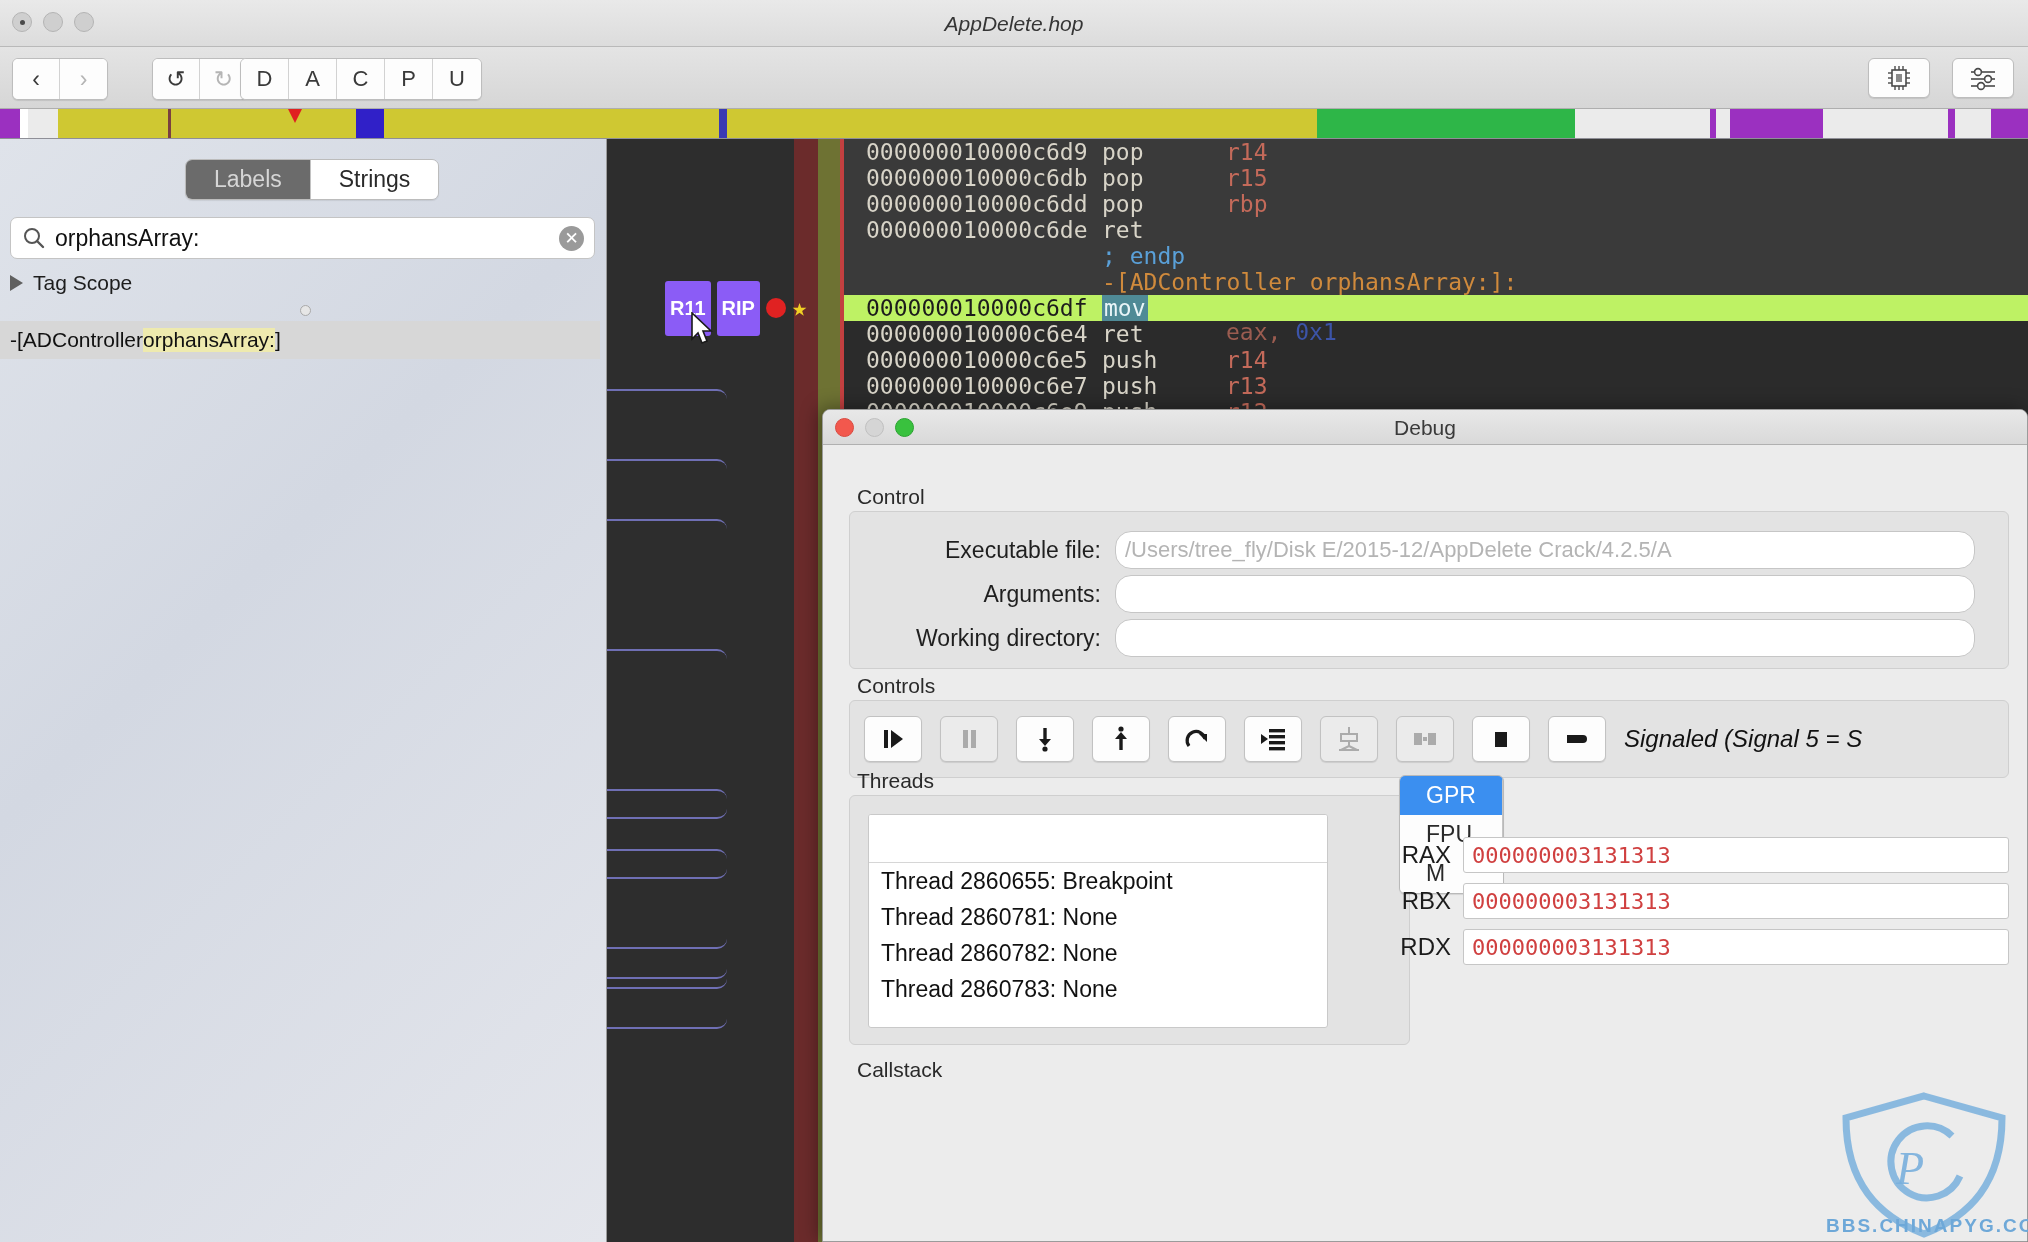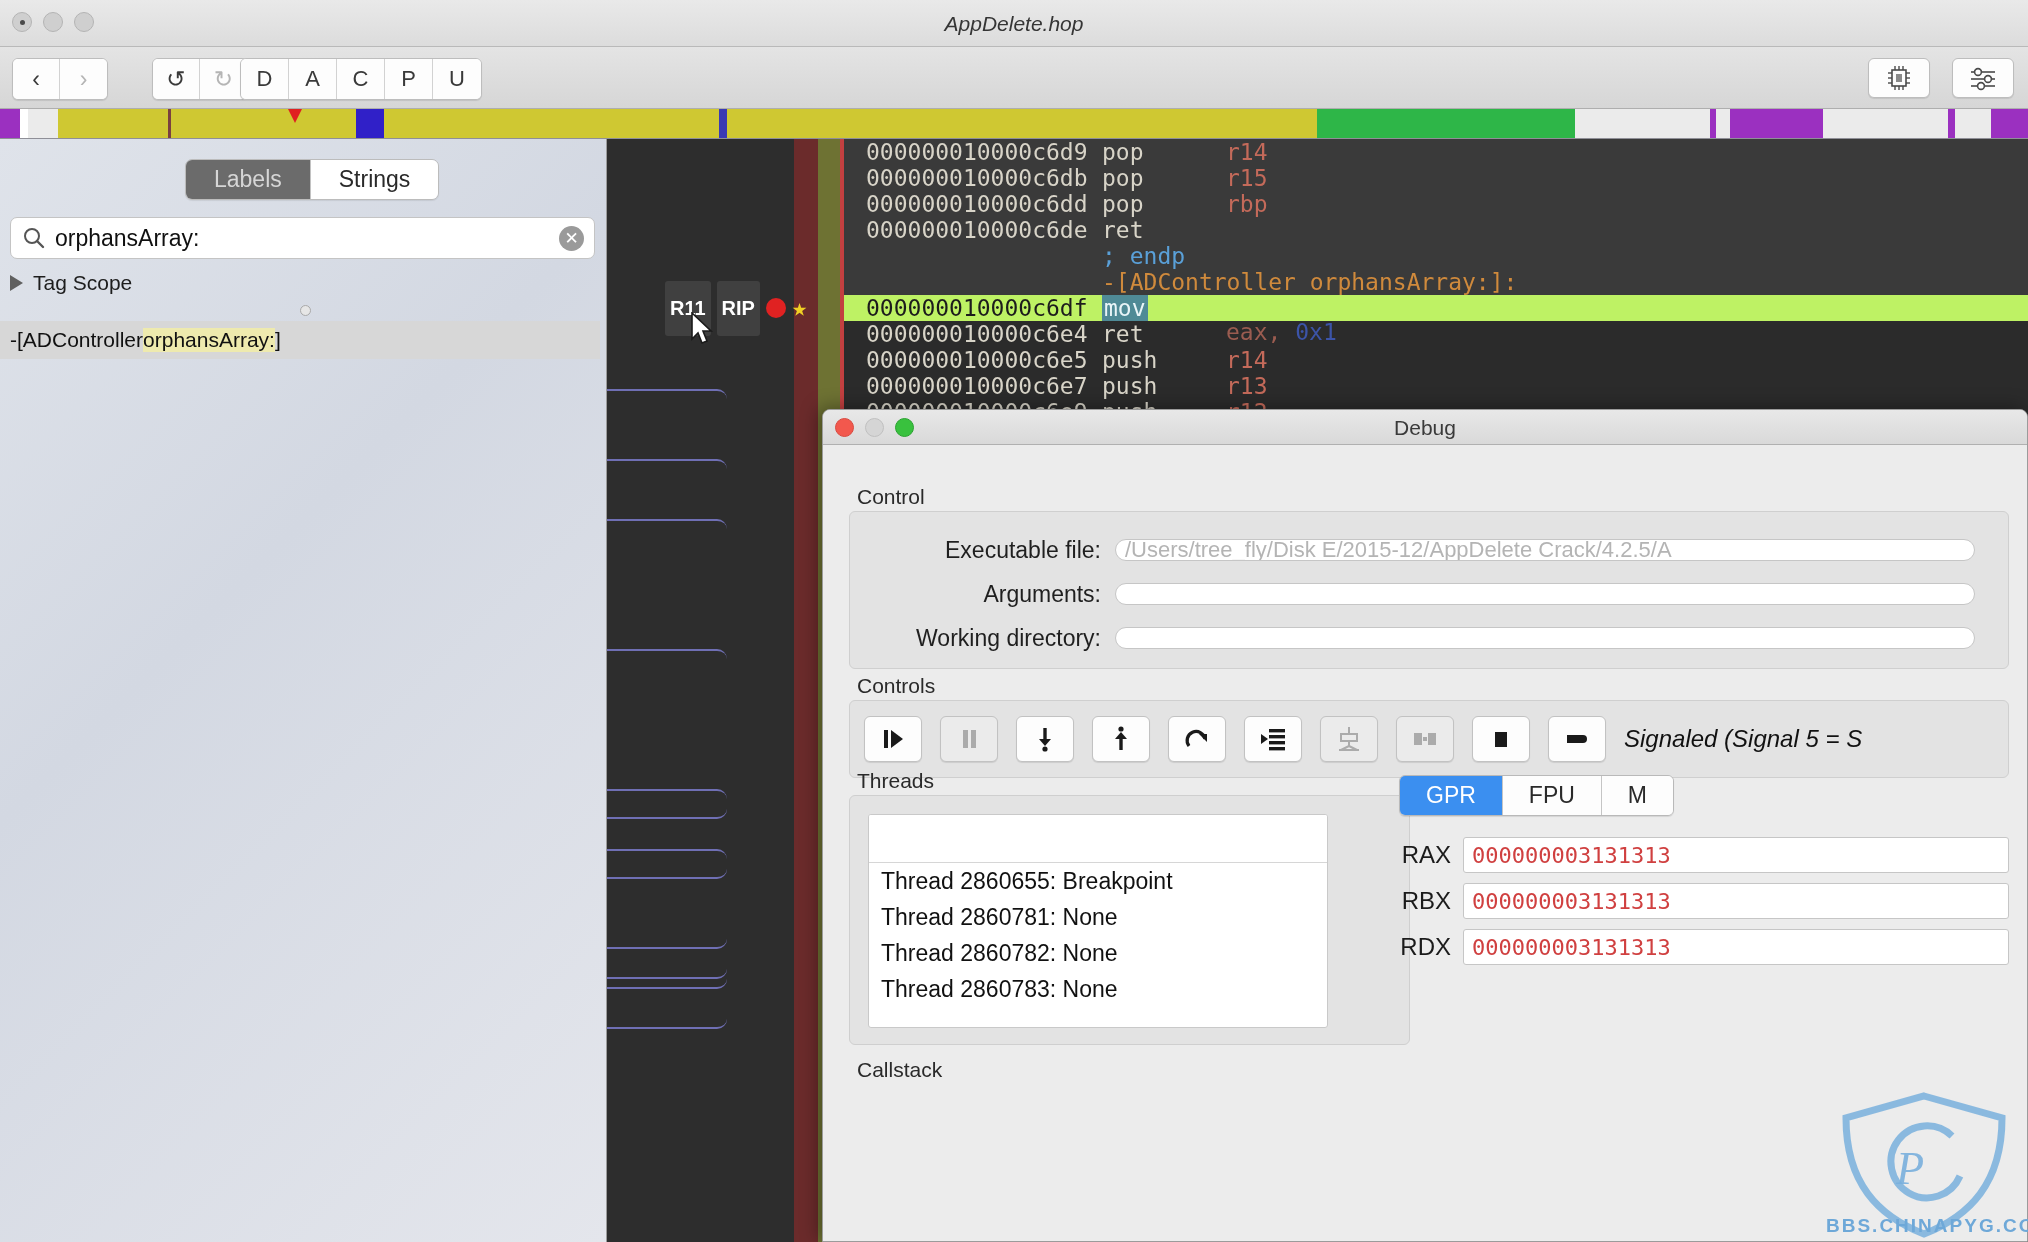--- a/index.html
+++ b/index.html
@@ -154,21 +154,21 @@
   .line.sel { background: #bef264; padding-left: 6px; }
   .line.sel .addr, .line.sel .mnem { color: #1c1c1c; }
   .line.sel .ops { color: #9b5c50; margin-top: 24px; }
   .line.sel .ops .num { color: #3c54a8; }
   .mnem.boxed { background: #4f8a96; color: #e8f4f7 !important; padding: 0 2px; }
 
   .pcrow-badges {
     position: absolute; left: 0; top: 0; height: 26px; display: flex;
     align-items: center; gap: 6px;
   }
-  .badge { background: #404040; color: #fff; font-size: 20px; font-weight: bold;
+  .badge { background: #8b5cf6; color: #fff; font-size: 20px; font-weight: bold;
            padding: 16px 5px; border-radius: 3px;
            font-family: "Liberation Sans", sans-serif; }
   .bp-dot { width: 20px; height: 20px; border-radius: 50%; background: #e02222; }
   .star { color: #f0d024; font-size: 25px; line-height: 20px; }
 
   .bracket { position: absolute; border: 2px solid #6f6fb4; border-radius: 10px;
              border-right: none; }
 
   
   .debugwin {
@@ -195,21 +195,21 @@
 
   .grouplabel { font-size: 21px; color: #2a2a2a; }
   .groupbox {
     background: #e3e3e3; border: 1px solid #cfcfcf; border-radius: 6px;
   }
 
   .formrow { display: flex; align-items: center; height: 44px; }
   .formlabel { font-size: 23px; color: #1f1f1f; text-align: right; width: 265px;
                padding-right: 14px; }
   .field {
-    height: 22px; background: #fff; border: 1px solid #c6c6c6; border-radius: 16px;
+    height: 38px; background: #fff; border: 1px solid #c6c6c6; border-radius: 16px;
     display: flex; align-items: center; padding: 0 9px;
     font-size: 22px; color: #b4b4b4; white-space: nowrap; overflow: hidden;
   }
 
   .ctlbtn {
     width: 58px; height: 46px; background: #fdfdfd; border: 1px solid #c2c2c2;
     border-radius: 6px; display: flex; align-items: center; justify-content: center;
     box-shadow: 0 1px 1px rgba(0,0,0,0.10);
   }
   .ctlbtn.off { background: #ebebeb; }
@@ -220,21 +220,21 @@
 
   .threadlist {
     background: #fff; border: 1px solid #c9c9c9; border-radius: 3px;
     overflow: hidden;
   }
   .threadhdr { height: 48px; border-bottom: 1px solid #d6d6d6; background: #fff; }
   .threadrow { height: 36px; line-height: 36px; font-size: 23px; color: #111;
                padding-left: 12px; white-space: nowrap; }
 
   .regtabs { display: flex; border: 1px solid #b9b9b9; border-radius: 6px;
-             overflow: hidden; box-shadow: 0 1px 1px rgba(0,0,0,0.1); }
+             overflow: hidden; box-shadow: 0 1px 1px rgba(0,0,0,0.1); flex-direction: column; }
   .regtabs > div { padding: 6px 26px; font-size: 23px; background: #fdfdfd;
                    color: #2a2a2a; border-right: 1px solid #c5c5c5; }
   .regtabs > div:last-child { border-right: none; }
   .regtabs > div.active { background: #3b8ff0; color: #fff; }
 
   .regrow { display: flex; align-items: center; height: 40px; margin-bottom: 6px; }
   .regname { width: 66px; text-align: right; padding-right: 12px;
              font-size: 24px; color: #1b1b1b; }
   .regval {
     flex: 1 1 auto; height: 36px; background: #fff; border: 1px solid #c6c6c6;

